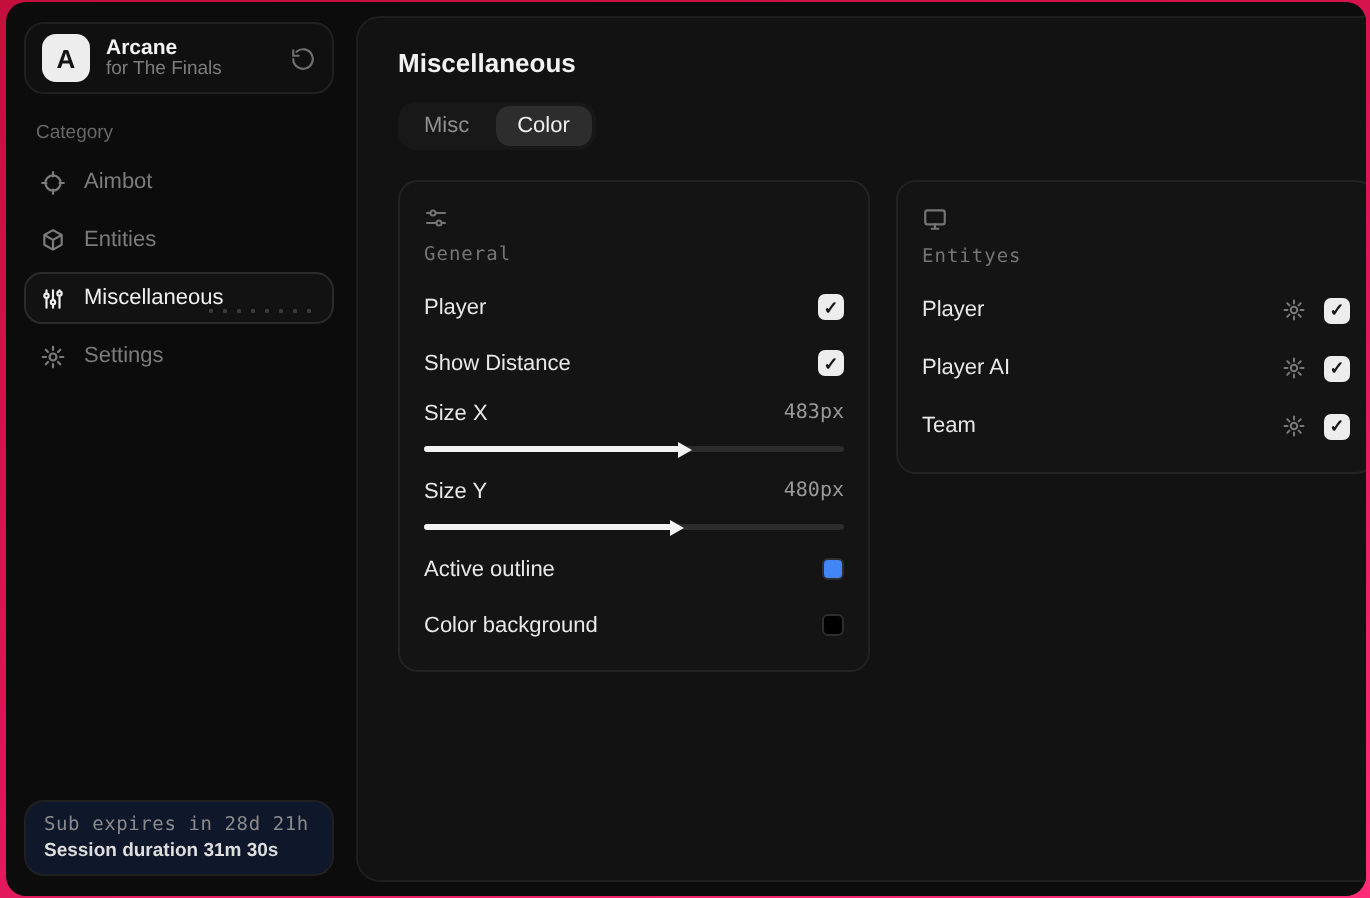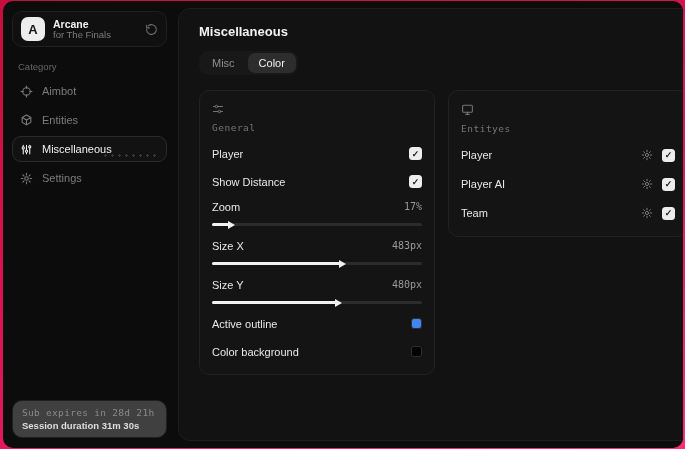--- a/index.html
+++ b/index.html
@@ -42,21 +42,21 @@
   }
   .nav-item .nicon { display:flex; color:inherit; }
   .nav-item.active { color:#f0f0f0; background:#121212; border-color:#2b2b2b; }
   .nav-item.active .dots {
     position:absolute; right:8px; bottom:2px; width:56px; height:7px;
     background-image:radial-gradient(circle,#3a3a3a 1px,transparent 1.2px);
     background-size:7px 7px;
   }
 
   .sidebar-footer {
-    margin-top:auto; border:1px solid #202020; background:#404040; border-radius:10px;
+    margin-top:auto; border:1px solid #202020; background:#0f172a; border-radius:10px;
     padding:6px 9px;
   }
   .sf-line1 { font-size:9.5px; color:#8a8a8a; letter-spacing:.3px; }
   .sf-line2 { font-size:9.5px; color:#dedede; margin-top:2px; font-weight:bold; }
 
   
   .main {
     flex:1; margin:7px 7px 7px 2px; background:#121212;
     border:1px solid #1e1e1e; border-radius:12px; padding:12px 20px; position:relative;
   }
@@ -199,29 +199,20 @@
 
         <div class="row">
           <span class="row-label">Player</span>
           <span class="checkbox">✓</span>
         </div>
         <div class="row">
           <span class="row-label">Show Distance</span>
           <span class="checkbox">✓</span>
         </div>
 
-        <div class="slider-group">
-          <div class="row">
-            <span class="row-label">Zoom</span>
-            <span class="row-value mono">17%</span>
-          </div>
-          <div class="slider-track">
-            <div class="slider-fill" style="width: 8%;"></div>
-          </div>
-        </div>
 
         <div class="slider-group">
           <div class="row">
             <span class="row-label">Size X</span>
             <span class="row-value mono">483px</span>
           </div>
           <div class="slider-track">
             <div class="slider-fill" style="width: 61%;"></div>
           </div>
         </div>

